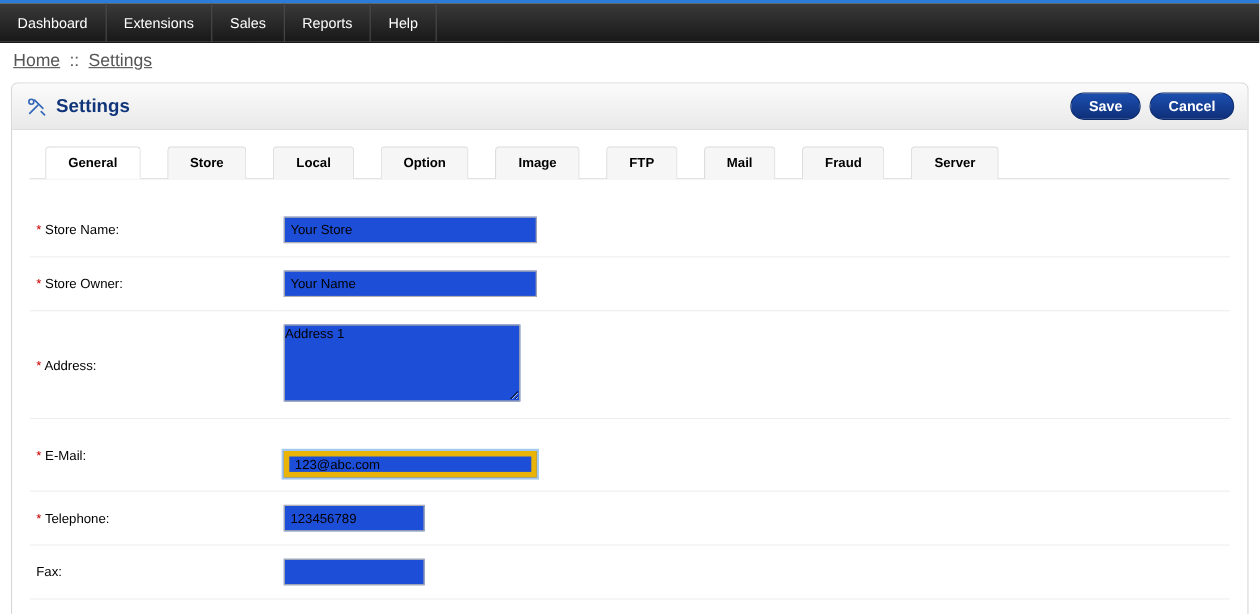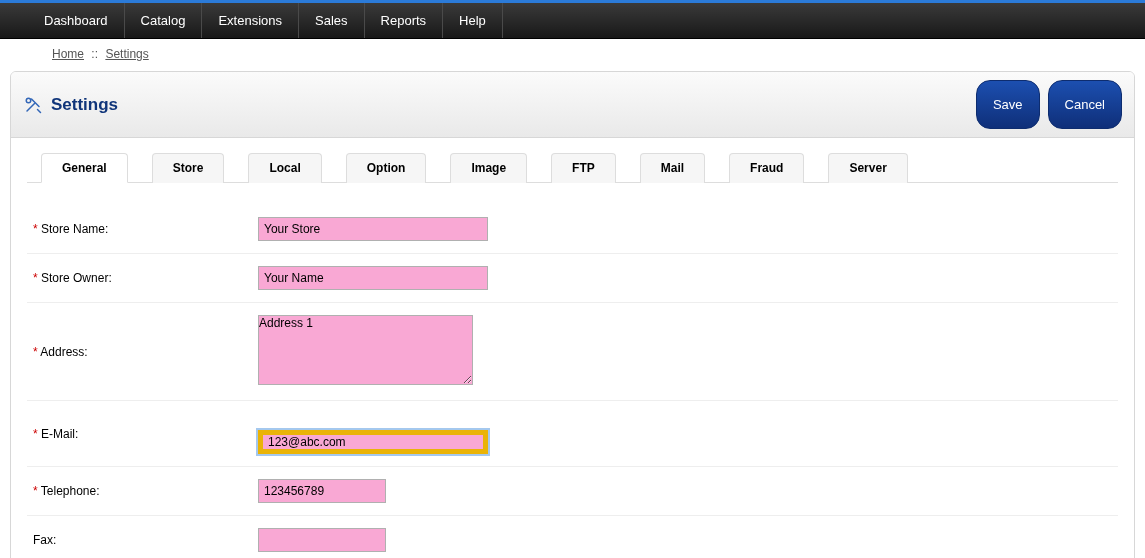--- a/index.html
+++ b/index.html
@@ -15,39 +15,38 @@
   
   .navbar {
     background: linear-gradient(#3a3a3a, #181818);
     border-bottom: 1px solid #000;
     height: 36px;
     display: flex;
     align-items: stretch;
     color: #fff;
     font-size: 13px;
   }
-  .nav-left { display: flex; padding-left: 28px; }
+  .nav-left { display: flex; }
   .nav-right { margin-left: auto; display: flex; }
   .nav-item {
     display: flex;
     align-items: center;
     padding: 0 16px;
     border-right: 1px solid #4a4a4a;
     cursor: pointer;
     white-space: nowrap;
   }
   .nav-right .nav-item { border-left: 1px solid #4a4a4a; border-right: none; }
   .nav-right .nav-item:last-child { border-right: none; }
 
   
   .breadcrumbs {
     padding: 8px 12px 10px 12px;
-    font-size: 12px;
+    font-size: 16px;
     color: #555;
-    margin-left: 40px;
   }
   .breadcrumbs a { color: #555; text-decoration: underline; cursor: pointer; }
   .breadcrumbs .sep { padding: 0 4px; }
 
   
   .panel {
     margin: 0 10px;
     border: 1px solid #d7d7d7;
     border-radius: 6px;
     overflow: hidden;
@@ -69,23 +68,23 @@
     font-size: 17px;
     font-weight: bold;
     color: #10357a;
   }
   .panel-actions { margin-left: auto; display: flex; gap: 8px; }
   .btn {
     background: linear-gradient(#1c4fb0, #0f2f79);
     color: #fff;
     border: 1px solid #0d2c6f;
     border-radius: 14px;
-    padding: 16px 16px;
+    padding: 4px 16px;
     font-size: 13px;
-    font-weight: normal;
+    font-weight: bold;
     cursor: pointer;
   }
 
   .panel-body { padding: 14px 16px 32px 16px; }
 
   
   .tabs {
     display: flex;
     border-bottom: 1px solid #ddd;
     margin-bottom: 22px;
@@ -113,41 +112,40 @@
   .form-table { width: 100%; border-collapse: collapse; }
   .form-table tr { border-bottom: 1px solid #eee; }
   .form-table td { padding: 12px 6px; vertical-align: middle; font-size: 12px; }
   .form-table td.label-cell { width: 225px; }
   .req { color: #c00; }
   input.text-input, textarea.text-area {
     font-family: Arial, Helvetica, sans-serif;
     font-size: 12px;
     border: 1px solid #b0b0b0;
     padding: 4px 5px;
-    background: #f9a8d4;
+    background: #1d4ed8;
   }
   input.text-input { width: 230px; height: 24px; }
   input.text-input.short { width: 128px; }
   textarea.text-area { width: 215px; height: 70px; resize: both; padding: 0; }
   input.focused {
     outline: none;
     border: 5px solid #eab308;
     box-shadow: 0 0 0 2px rgba(90,155,224,0.55);
     margin-top: 17px;
   }
 </style>
 </head>
 <body>
 
 <div class="top-strip"></div>
 
 <div class="navbar">
   <div class="nav-left">
     <div class="nav-item">Dashboard</div>
-    <div class="nav-item">Catalog</div>
     <div class="nav-item">Extensions</div>
     <div class="nav-item">Sales</div>
     <div class="nav-item">Reports</div>
     <div class="nav-item">Help</div>
   </div>
 </div>
 
 <div class="breadcrumbs">
   <a>Home</a>
   <span class="sep">::</span>

